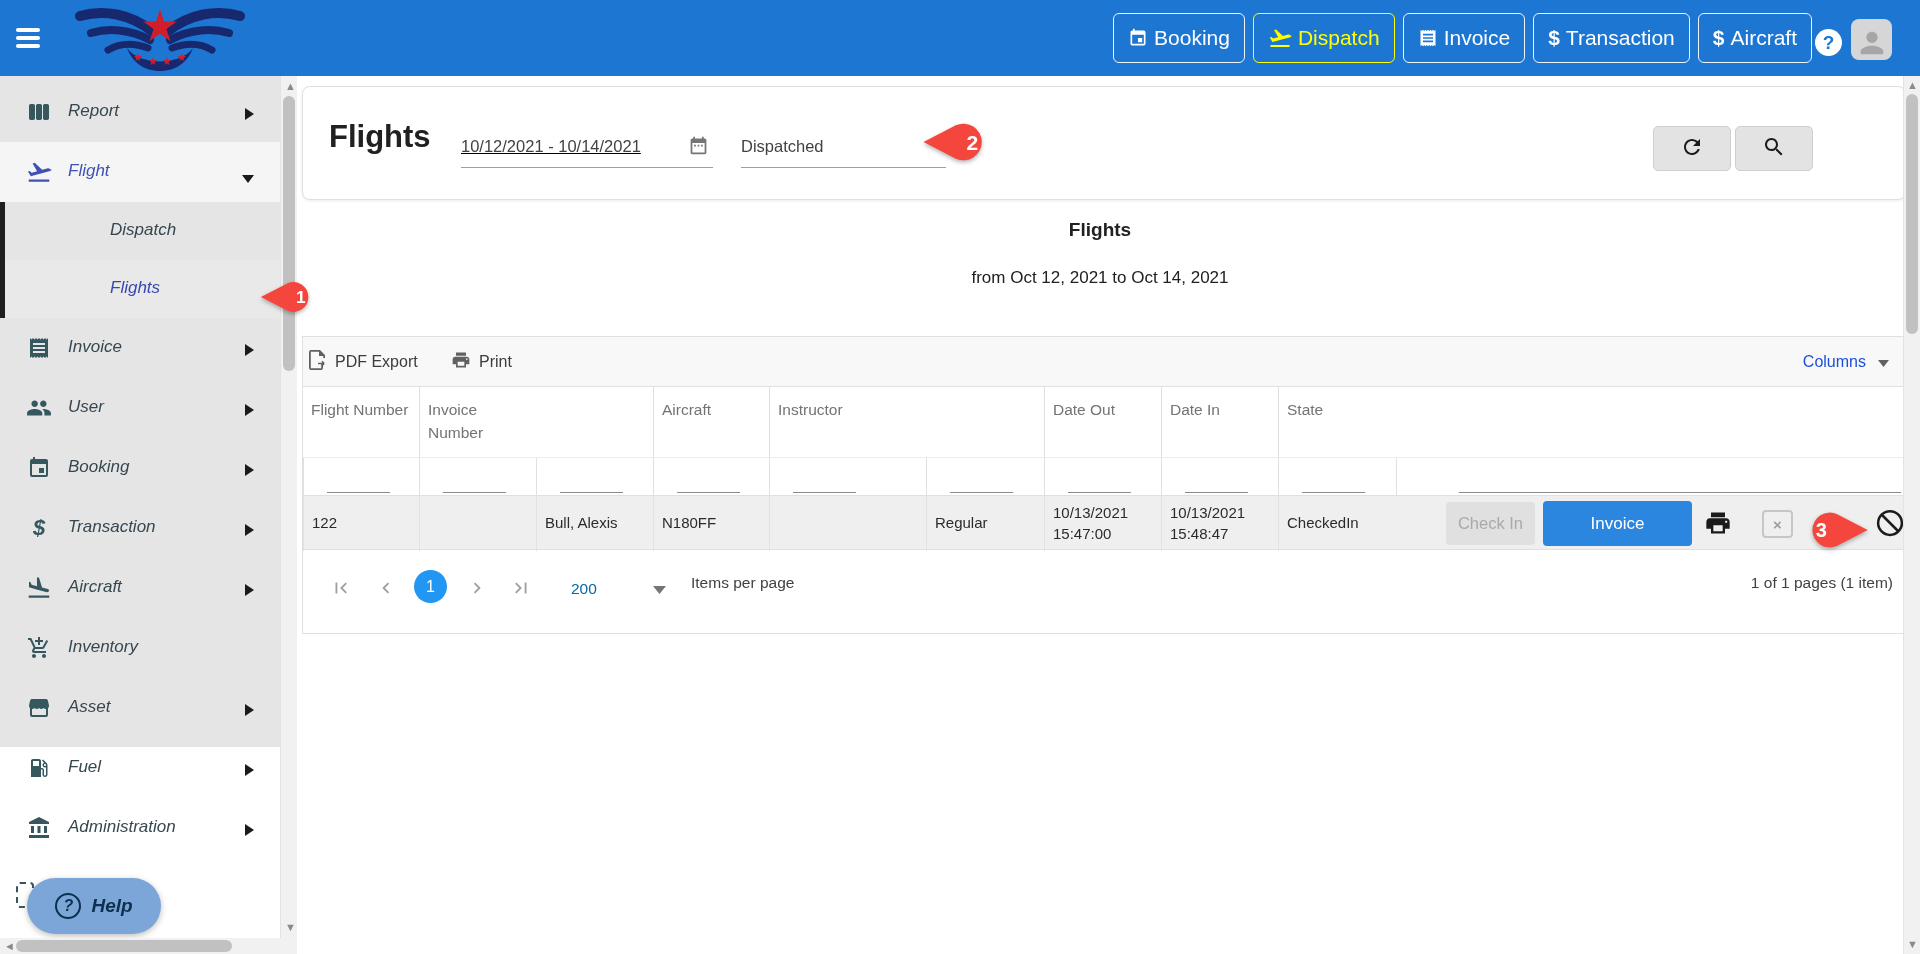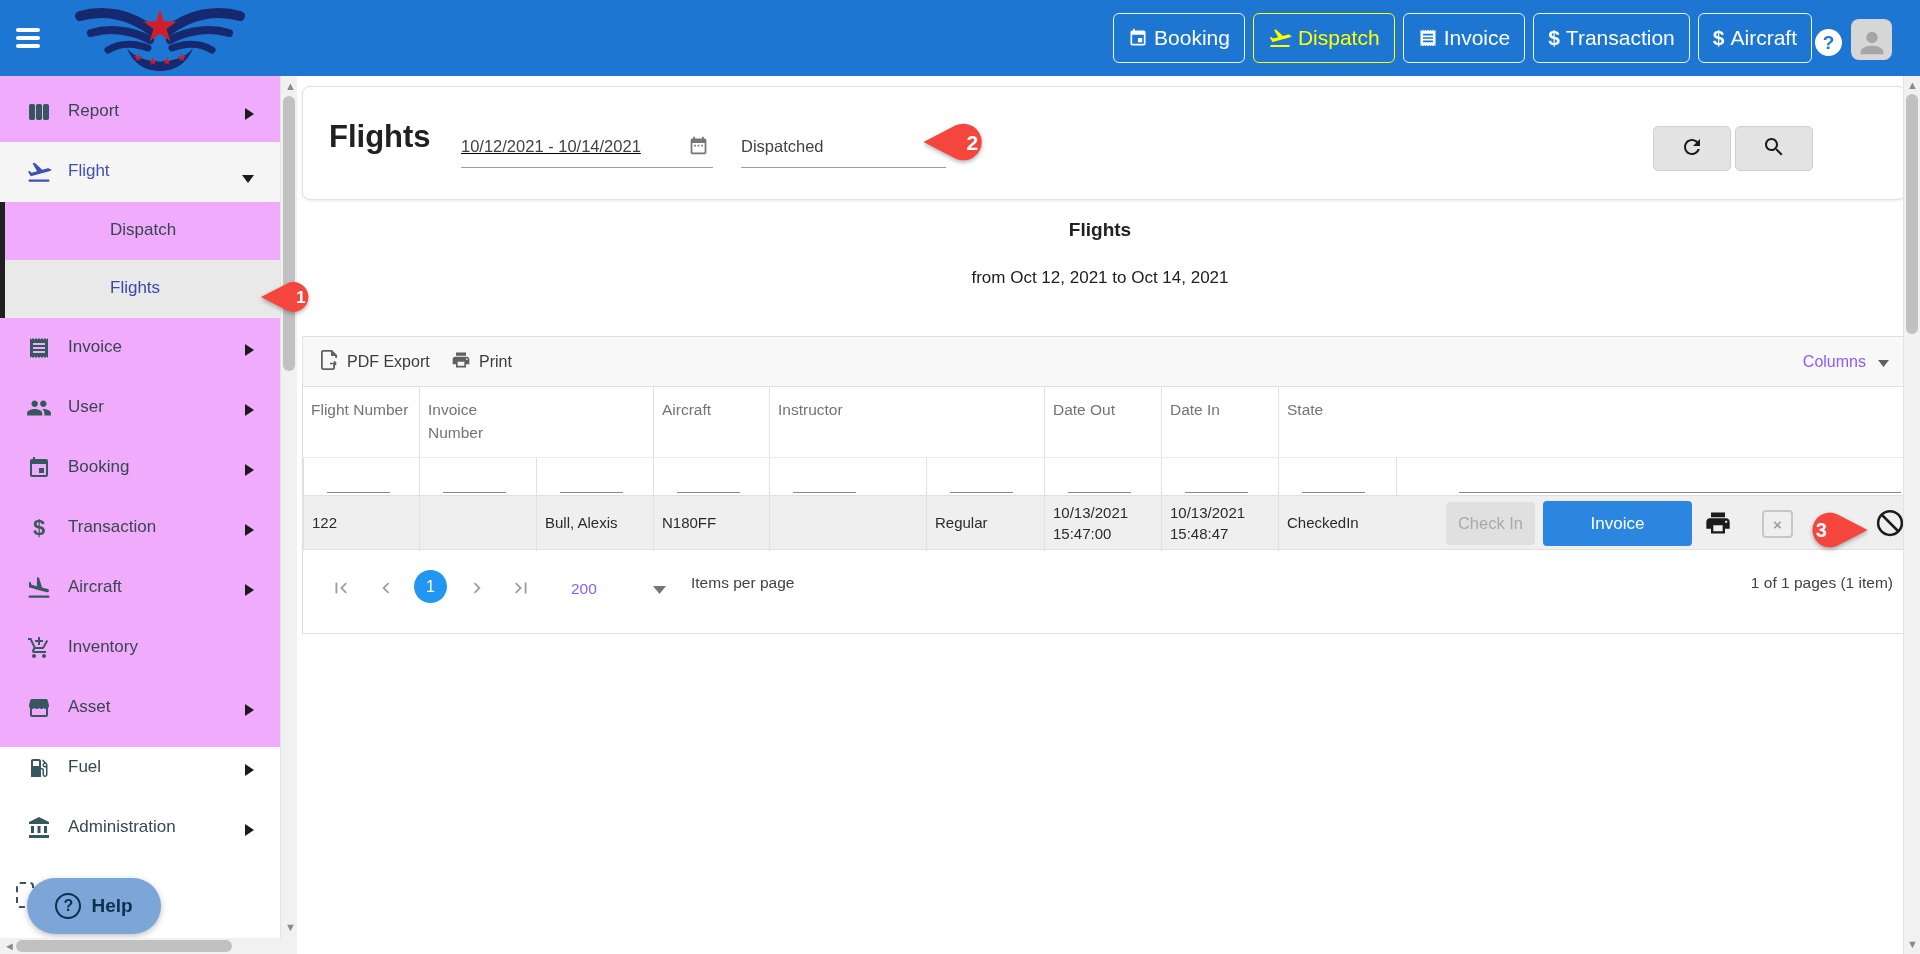--- a/index.html
+++ b/index.html
@@ -12,21 +12,21 @@
   .logo { position:absolute; left:70px; top:4px; }
   .nav { position:absolute; right:108px; top:13px; height:50px; display:flex; gap:8px; }
   .nav-btn { height:50px; display:flex; align-items:center; gap:6px; padding:0 14px; border:1px solid rgba(255,255,255,.92); border-radius:6px; color:#fff; font-size:21px; cursor:pointer; background:transparent; }
   .nav-btn.active { border-color:#ffff00; color:#ffff00; }
   .nav-btn svg { display:block; }
   .dollar-glyph { font-size:21px; font-weight:bold; }
   .help-q { position:absolute; right:78px; top:29px; width:27px; height:27px; border-radius:50%; background:#fff; color:#1c76d2; font-size:19px; font-weight:bold; display:flex; align-items:center; justify-content:center; cursor:pointer; }
   .avatar { position:absolute; right:28px; top:19px; width:41px; height:41px; border-radius:8px; background:#d6d6d6; display:flex; align-items:flex-end; justify-content:center; overflow:hidden; cursor:pointer; }
 
   
-  .sidebar { position:absolute; left:0; top:76px; width:280px; height:671px; background:#f0abfc; z-index:20; }
+  .sidebar { position:absolute; left:0; top:76px; width:280px; height:671px; background:#e5e5e5; z-index:20;font-style:italic; }
   .sb-item { position:absolute; left:0; width:280px; height:60px; cursor:pointer; }
   .sb-icon { position:absolute; left:26px; top:17px; width:26px; height:26px; display:flex; align-items:center; justify-content:center; }
   .sb-label { position:absolute; left:68px; top:19px; font-size:17px; color:#37474f; }
   .sb-chev { position:absolute; right:26px; top:24px; }
   .sb-item.active { background:#f5f5f5;padding-left:7px; }
   .sb-item.active .sb-label { color:#3f51b5; }
   .submenu { position:absolute; left:0; top:126px; width:280px; border-left:5px solid #1f1f1f; }
   .sb-sub { position:relative; width:275px; height:58px; cursor:pointer; }
   .sb-sub span { position:absolute; left:105px; top:18px; font-size:17px; color:#37474f; }
   .sb-sub.selected { background:#e9e9e9; }
@@ -56,37 +56,37 @@
   .status-field { position:absolute; left:438px; top:50px; width:205px; cursor:pointer; }
   .status-field .val { font-size:16.5px; color:#424242; }
   .status-field .underline { position:absolute; left:0; top:30px; width:205px; height:1px; background:#9e9e9e; }
   .icon-btn { position:absolute; top:39px; width:78px; height:45px; background:#e3e3e3; border:1px solid #cfcfcf; border-radius:5px; display:flex; align-items:center; justify-content:center; cursor:pointer; }
   .center-title { position:absolute; left:0; width:1606px; text-align:center; color:#212121; }
 
   
   .table-card { position:absolute; left:5px; top:260px; width:1604px; height:298px; border:1px solid #e0e0e0; border-top:1px solid #e0e0e0; background:#fff; }
   .tbl-toolbar { position:absolute; left:0; top:0; width:1602px; height:50px; background:#f8f8f8; border-bottom:1px solid #e0e0e0; }
   .tb-btn { position:absolute; top:0; height:50px; display:flex; align-items:center; gap:8px; font-size:16px; color:#3c3c3c; cursor:pointer; }
-  .columns-ctl { position:absolute; right:16px; top:0; height:50px; display:flex; align-items:center; gap:12px; font-size:16px; color:#8b5cf6; cursor:pointer; }
+  .columns-ctl { position:absolute; right:16px; top:0; height:50px; display:flex; align-items:center; gap:12px; font-size:16px; color:#1d4ed8; cursor:pointer; }
   .thead { position:absolute; left:0; top:50px; width:1602px; height:70px; }
   .th { position:absolute; top:0; height:70px; border-left:1px solid #e0e0e0; color:#737373; font-size:15.5px; line-height:1.5; padding:11px 8px 0 8px; }
   .th:first-child { border-left:none; }
   .frow { position:absolute; left:0; top:120px; width:1602px; height:38px; border-top:1px solid #ececec; }
   .fcell { position:absolute; top:0; height:38px; border-left:1px solid #e0e0e0; cursor:text; }
   .fline { position:absolute; top:34px; height:1px; background:#8a8a8a; }
   .drow { position:absolute; left:0; top:158px; width:1602px; height:55px; background:#efefef; border-top:1px solid #e0e0e0; border-bottom:1px solid #e0e0e0; }
   .dcell { position:absolute; top:0; height:55px; border-left:1px solid #e2e2e2; font-size:15px; color:#2b2b2b; line-height:1.35; padding:0 8px; display:flex; align-items:center; }
   .action-cell { position:absolute; left:1093px; top:0; width:509px; height:55px; }
   .btn-checkin { position:absolute; left:50px; top:6px; width:89px; height:43px; background:#e0e0e0; color:#a9a9a9; font-size:16.5px; border:none; border-radius:4px; cursor:pointer; }
   .btn-invoice { position:absolute; left:147px; top:5px; width:149px; height:45px; background:#2b86e0; color:#fff; font-size:17px; border:none; border-radius:4px; cursor:pointer; }
   .xbox { position:absolute; left:366px; top:14px; width:31px; height:28px; border:2px solid #c6c6c6; border-radius:4px; color:#9e9e9e; font-size:15px; font-weight:bold; display:flex; align-items:center; justify-content:center; cursor:pointer; }
   .pager { position:absolute; left:0; top:213px; width:1602px; height:84px; border-bottom:1px solid #e0e0e0; }
   .pg-ic { position:absolute; top:27px; cursor:pointer; }
   .pg-circle { position:absolute; left:111px; top:20px; width:33px; height:33px; border-radius:50%; background:#2196f3; color:#fff; font-size:16px; display:flex; align-items:center; justify-content:center; cursor:pointer; }
-  .pg-size { position:absolute; left:268px; top:30px; font-size:15.5px; color:#8b5cf6; cursor:pointer; }
+  .pg-size { position:absolute; left:268px; top:30px; font-size:15.5px; color:#0369a1; cursor:pointer; }
   .pg-caret { position:absolute; left:350px; top:30px; cursor:pointer; }
   .pg-label { position:absolute; left:388px; top:24px; font-size:15.5px; color:#424242; }
   .pg-summary { position:absolute; right:12px; top:24px; font-size:15.5px; color:#424242; }
 
   
   .ann { position:absolute; z-index:40; filter:drop-shadow(0 2px 2px rgba(0,0,0,.3)); }
   .ann text { font-family:"Liberation Sans", sans-serif; }
 </style>
 </head>
 <body>
@@ -356,21 +356,21 @@
       </span>
     </div>
   </div>
 
   <div class="center-title" style="top:143px; font-size:19px; font-weight:bold;">Flights</div>
   <div class="center-title" style="top:192px; font-size:17px;">from Oct 12, 2021 to Oct 14, 2021</div>
 
   <div class="table-card">
 
     <div class="tbl-toolbar">
-      <div class="tb-btn" style="left:16px;text-align:center;">
+      <div class="tb-btn" style="left:4px;text-align:center;">
         <span>
           <svg width="20" height="22" viewBox="0 0 20 22">
               <path d="M13 1H4a2 2 0 0 0-2 2v16a2 2 0 0 0 2 2h10a2 2 0 0 0 2-2v-4h-1.8v4.2H3.8V2.8H12V7h4.2v2H18V6l-5-5z" fill="#616161"></path>
               <path d="M11 14.5h6.2m0 0l-2.2-2.2m2.2 2.2l-2.2 2.2" stroke="#616161" stroke-width="1.5" fill="none"></path>
             </svg>
         </span>
         <span>PDF Export</span>
       </div>
       <div class="tb-btn" style="left:148px;">
         <span>

